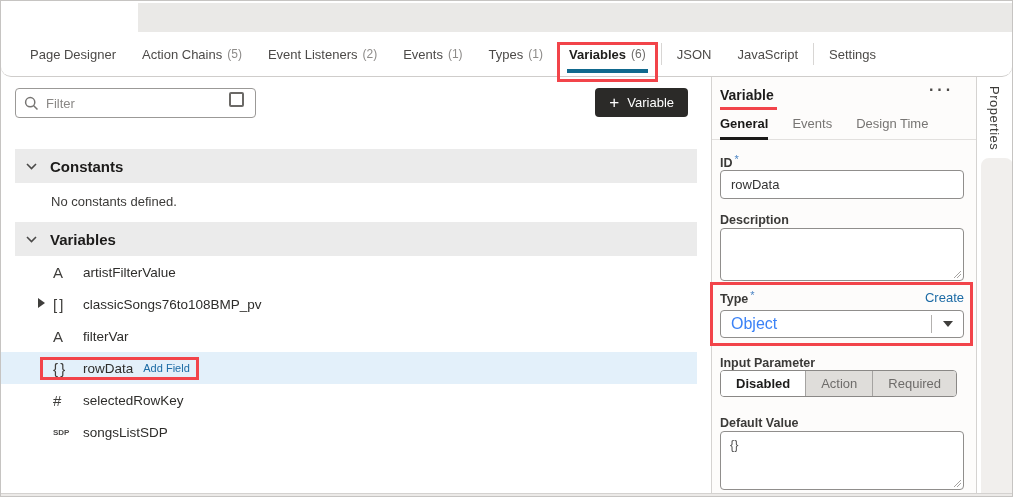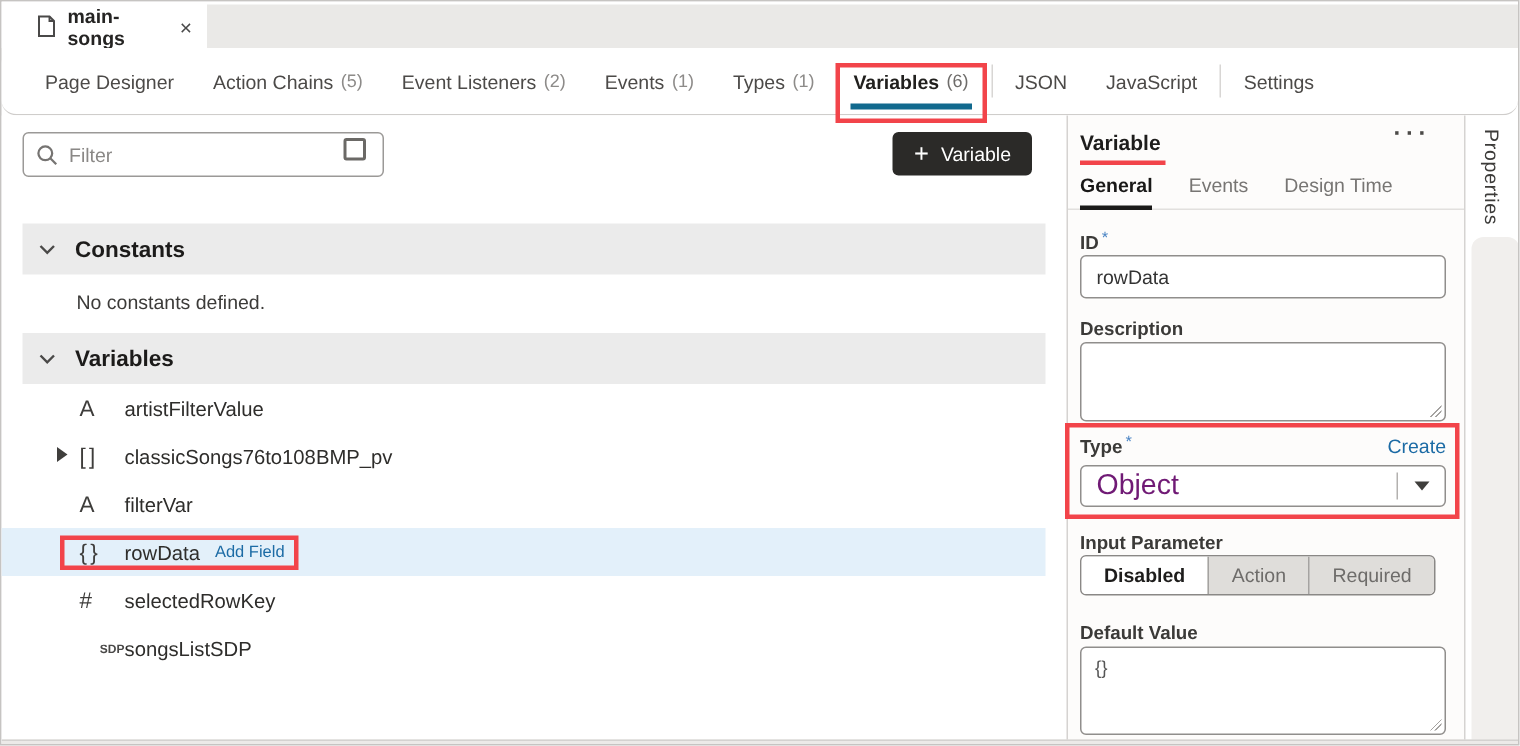--- a/index.html
+++ b/index.html
@@ -67,21 +67,21 @@
   .section-bar .title { font-size:15px; font-weight:bold; color:#1c1b1a; }
   .empty-msg { position:absolute; left:50px; top:117px; font-size:13px; color:#3c3b39; }
 
   .rows { position:absolute; left:0; right:14px; top:179px; }
   .var-row { position:relative; height:32px; display:flex; align-items:center; cursor:pointer; }
   .var-row.selected { background:#e3f0fa; }
   .expand-arrow { position:absolute; left:37px; top:10px; width:0; height:0;
                   border-left:7px solid #3f3e3c; border-top:5px solid transparent; border-bottom:5px solid transparent; cursor:pointer; }
   .row-inner { position:relative; margin-left:52px; display:inline-flex; align-items:center; }
   .vicon { width:30px; font-size:15px; color:#3e3d3b; letter-spacing:-1px; }
-  .vicon.sdp { font-size:8px; font-weight:bold; letter-spacing:0; color:#4a4948;text-align:right; }
+  .vicon.sdp { font-size:8px; font-weight:bold; letter-spacing:0; color:#4a4948; }
   .vname { font-size:13.5px; color:#2e2d2b; }
   .vaction { font-size:11px; color:#1c6ba5; margin-left:10px; cursor:pointer; }
   .row-red-frame { top:-3px; bottom:-3px; left:-13px; right:-9px; }
 
   
   .rp-title { position:absolute; left:8px; top:10px; font-size:14px; font-weight:bold; color:#1e1d1c; }
   .rp-title-underline { position:absolute; left:8px; top:30px; width:57px; height:3px; background:#f2444a; }
   .rp-menu { position:absolute; right:22px; top:4px; font-size:16px; letter-spacing:3px;
              color:#4c4a48; font-weight:bold; cursor:pointer; }
   .rp-tabs { position:absolute; left:0; right:0; top:38px; height:25px; display:flex; gap:24px;
@@ -101,21 +101,21 @@
   .resize-grip { position:absolute; right:3px; bottom:3px; width:9px; height:9px; cursor:nwse-resize;
     background:
       linear-gradient(135deg, transparent 0 56%, #a5a3a1 56% 62%, transparent 62% 74%, #a5a3a1 74% 80%, transparent 80%);
   }
 
   .type-group { position:absolute; left:8px; top:212px; width:244px; }
   .type-label-row { display:flex; justify-content:space-between; align-items:center; height:17px; }
   .link { font-size:13px; color:#1c6ba5; cursor:pointer; }
   .select { margin-top:4px; height:28px; border:1px solid #908e8c; border-radius:4px; background:#fff;
             display:flex; align-items:center; cursor:pointer; }
-  .select .value { flex:1; font-size:19px; color:#701a75; padding-left:10px; }
+  .select .value { flex:1; font-size:16px; color:#3b82f6; padding-left:10px; }
   .select .sep { width:1px; height:18px; background:#b3b1af; }
   .select .caret-box { width:31px; display:flex; justify-content:center; }
   .caret-down { width:0; height:0; border-top:6px solid #3f3e3c; border-left:5px solid transparent; border-right:5px solid transparent; }
   .type-red-frame { top:-7px; left:-10px; right:-9px; bottom:-8px; }
 
   .seg-group { position:absolute; left:8px; top:293px; height:27px; display:flex;
                border:1px solid #8a8886; border-radius:4px; overflow:hidden;text-align:center; }
   .seg { display:flex; align-items:center; justify-content:center; padding:0 15px; font-size:13px;
          background:#dfddda; color:#6e6c6a; border-left:1px solid #a5a3a1; cursor:pointer; }
   .seg:first-child { border-left:none; }
@@ -130,30 +130,20 @@
   .bottom-line { position:absolute; left:0; right:0; bottom:0; height:3px; background:#eceae8;
                  border-top:1px solid #d4d2d0; z-index:1; }
 
   svg { display:block; }
 </style>
 </head>
 <body>
 
 <div class="tabstrip">
   <div class="tabstrip-fill"></div>
-  <div class="doc-tab">
-    <span>
-      <svg width="12" height="15" viewBox="0 0 12 15">
-          <path d="M1 1 h7 l3 3 v10 h-10 z" fill="#fff" stroke="#4a4948" stroke-width="1.3"></path>
-          <path d="M8 1 v3 h3" fill="none" stroke="#4a4948" stroke-width="1.3"></path>
-        </svg>
-    </span>
-    <span class="title">main-songs</span>
-    <span class="close">×</span>
-  </div>
 </div>
 
 <div class="nav">
   <div class="nav-item">
       <span>Page Designer</span>
     </div>
   <div class="nav-item">
       <span>Action Chains</span>
       <span class="count">(5)</span>
     </div>

